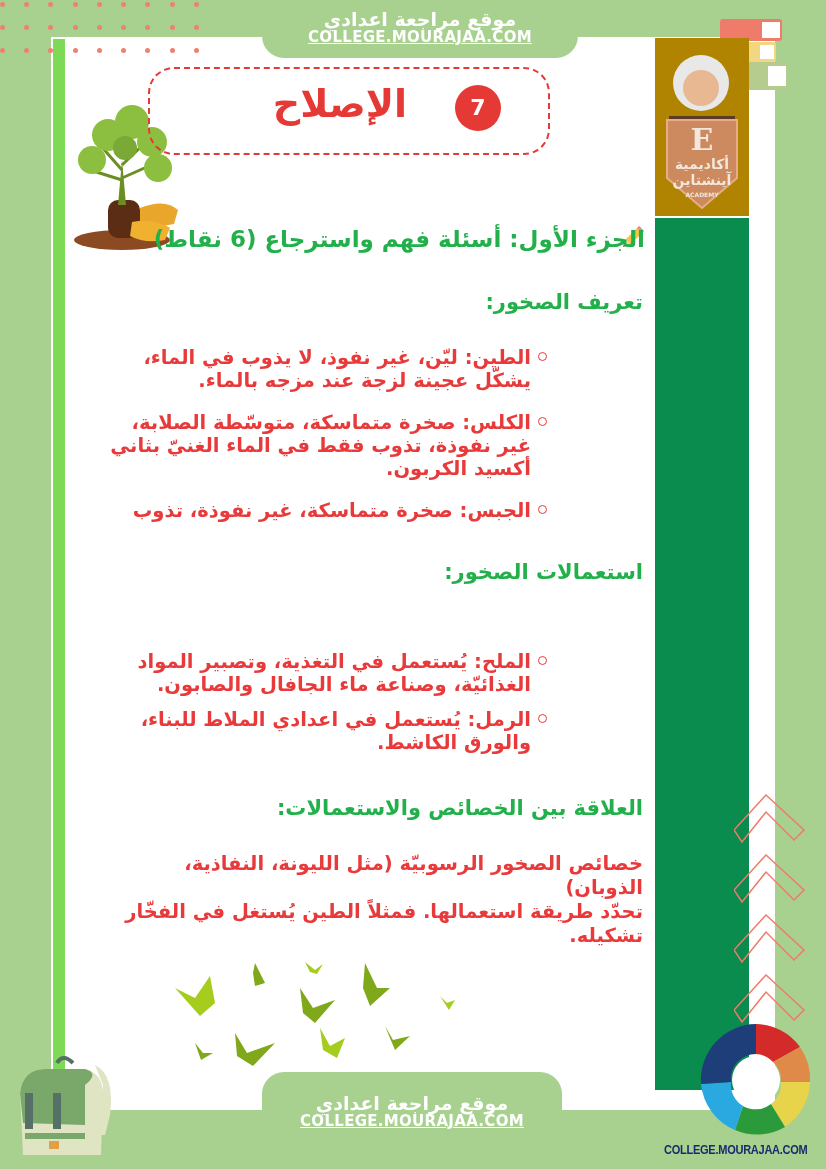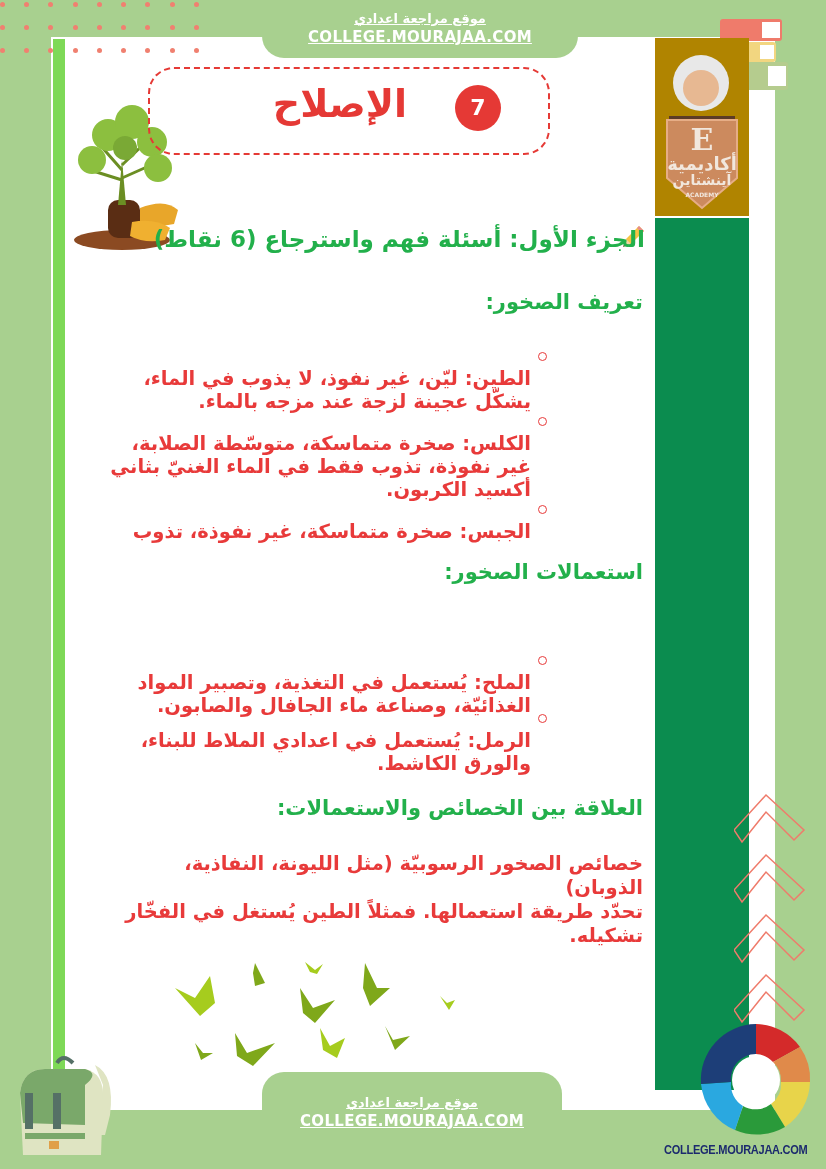--- a/index.html
+++ b/index.html
@@ -12,33 +12,33 @@
   .right-band { left: 775px; top: 0; width: 51px; height: 1169px; }
   .bottom-band { left: 0; top: 1110px; width: 826px; height: 59px; }
   .left-stripe { position: absolute; left: 53px; top: 39px; width: 12px; height: 1070px; background: #7ed957; }
 
   .dots { position: absolute; left: 0; top: 0; width: 200px; height: 55px; }
   .dot { position: absolute; width: 5px; height: 5px; border-radius: 50%; background: #f08070; }
 
   .site-tab { position: absolute; background: #a8d08f; border-radius: 22px; text-align: center; color: #ffffff; }
   .site-tab.top { left: 262px; top: 0; width: 316px; height: 58px; border-radius: 0 0 22px 22px; padding-top: 10px; }
   .site-tab.bottom { left: 262px; top: 1072px; width: 300px; height: 97px; border-radius: 22px 22px 0 0; padding-top: 22px; }
-  .site-ar { font-size: 13px; font-weight: bold; text-decoration: underline; line-height: 18px; direction: rtl; }
+  .site-ar { font-size: 19px; font-weight: bold; line-height: 18px; direction: rtl; }
   .site-en { font-size: 15px; font-weight: bold; text-decoration: underline; line-height: 18px; letter-spacing: 0.3px; }
 
   .title-box { position: absolute; left: 148px; top: 67px; width: 402px; height: 88px; border: 2px dashed #e53935; border-radius: 26px; }
   .title-text { position: absolute; left: 270px; top: 82px; width: 140px; font-size: 38px; font-weight: bold; color: #e53935; direction: rtl; text-align: center; font-family: "DejaVu Sans", sans-serif; }
   .title-num { position: absolute; left: 455px; top: 85px; width: 46px; height: 46px; border-radius: 50%; background: #e53935; color: #fff; font-size: 22px; font-weight: bold; text-align: center; line-height: 46px; }
 
   .right-col { position: absolute; left: 655px; top: 218px; width: 94px; height: 872px; background: #0b8c4f; }
   .brand-box { position: absolute; left: 655px; top: 38px; width: 94px; height: 178px; background: #b08400; overflow: hidden; }
   .part-title { position: absolute; right: 181px; top: 224px; font-size: 23px; font-weight: bold; color: #22b04b; direction: rtl; white-space: nowrap; }
   .pencil { position: absolute; left: 620px; top: 224px; width: 26px; height: 26px; }
   .h-green { position: absolute; font-size: 21px; font-weight: bold; color: #22b04b; direction: rtl; white-space: nowrap; }
-  .item { position: absolute; direction: rtl; text-align: right; color: #e83a3a; font-size: 19.5px; font-weight: bold; line-height: 23px; margin-top: 21px; }
+  .item { position: absolute; direction: rtl; text-align: right; color: #e83a3a; font-size: 19.5px; font-weight: bold; line-height: 23px; }
   .bullet { position: absolute; width: 9px; height: 9px; border: 1.3px solid #e83a3a; border-radius: 50%; }
   .para { position: absolute; direction: rtl; text-align: right; color: #e83a3a; font-size: 19.5px; font-weight: bold; line-height: 24px; }
 
   .footer-logo-text { position: absolute; left: 664px; top: 1143px; font-size: 12px; font-weight: bold; color: #1c2a6e; font-family: "Liberation Sans", sans-serif; letter-spacing: -0.3px; transform: scaleX(0.92); transform-origin: left; }
 </style>
 </head>
 <body>
 
 <div class="bg-green top-band"></div>
 <div class="bg-green left-band"></div>
@@ -111,21 +111,21 @@
 </svg>
 
 <div class="brand-box">
   <svg width="94" height="178" viewBox="0 0 94 178">
     <circle cx="46" cy="45" r="28" fill="#e8e8e8"></circle>
     <circle cx="46" cy="50" r="18" fill="#e7b892"></circle>
     <rect x="14" y="78" width="66" height="60" fill="#5c3b26"></rect>
     <path d="M12 82 L82 82 L82 140 L47 170 L12 140 Z" fill="#cc8a5e" stroke="#e6ad86" stroke-width="2"></path>
   </svg>
   <div style="position:absolute;left:0;top:84px;width:94px;text-align:center;color:#f1e7dd;font-size:30px;font-weight:bold;font-family:'DejaVu Serif',serif;">E</div>
-  <div style="position:absolute;left:0;top:118px;width:94px;text-align:center;color:#f1e7dd;font-size:18px;font-weight:bold;line-height:16px;direction:rtl;">أكاديمية</div>
+  <div style="position:absolute;left:0;top:118px;width:94px;text-align:center;color:#f1e7dd;font-size:14px;font-weight:bold;line-height:16px;direction:rtl;">أكاديمية</div>
   <div style="position:absolute;left:0;top:134px;width:94px;text-align:center;color:#f1e7dd;font-size:14px;font-weight:bold;line-height:16px;direction:rtl;">آينشتاين</div>
   <div style="position:absolute;left:0;top:153px;width:94px;text-align:center;color:#f1e7dd;font-size:6px;font-weight:bold;">ACADEMY</div>
 </div>
 
 <div class="right-col"></div>
 
 <svg style="position:absolute;left:734px;top:790px" width="72" height="240" viewBox="0 0 72 240">
   <g fill="none" stroke="#ef7b6b" stroke-width="1.5">
     <path d="M0 40 L32 5 L70 40 L60 50 L32 22 L8 52 Z"></path>
     <path d="M0 100 L32 65 L70 100 L60 110 L32 82 L8 112 Z"></path>

